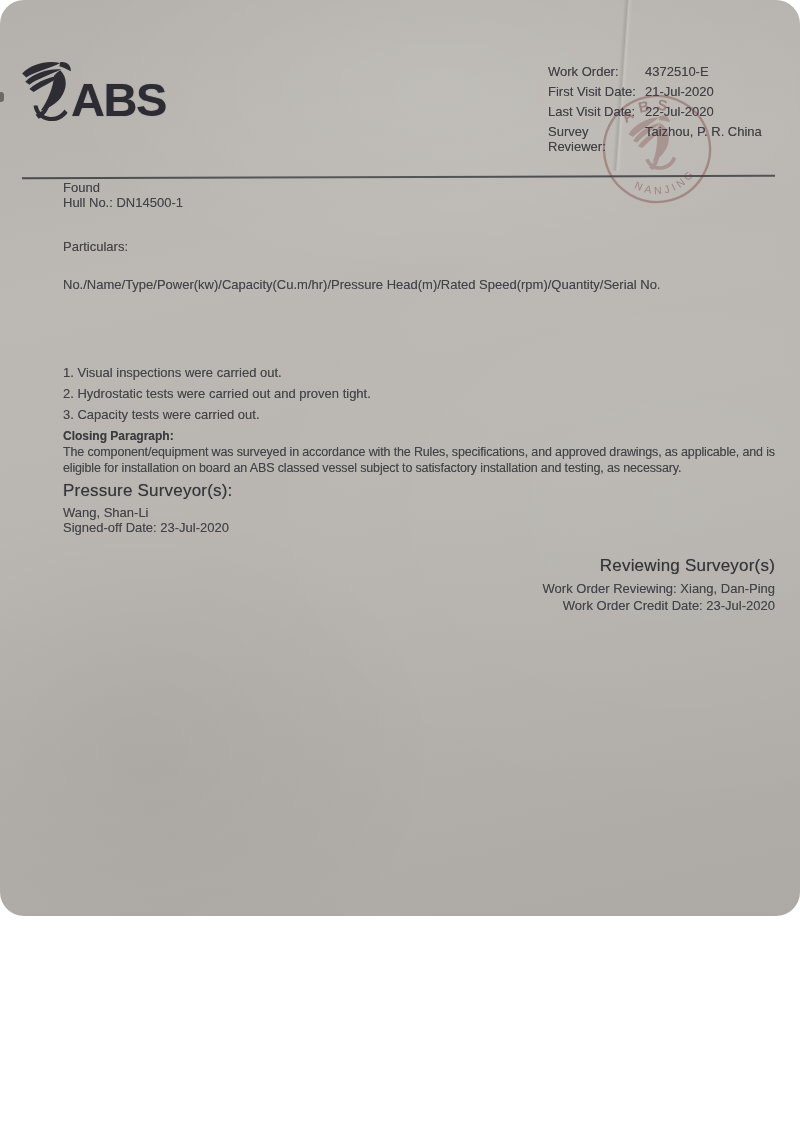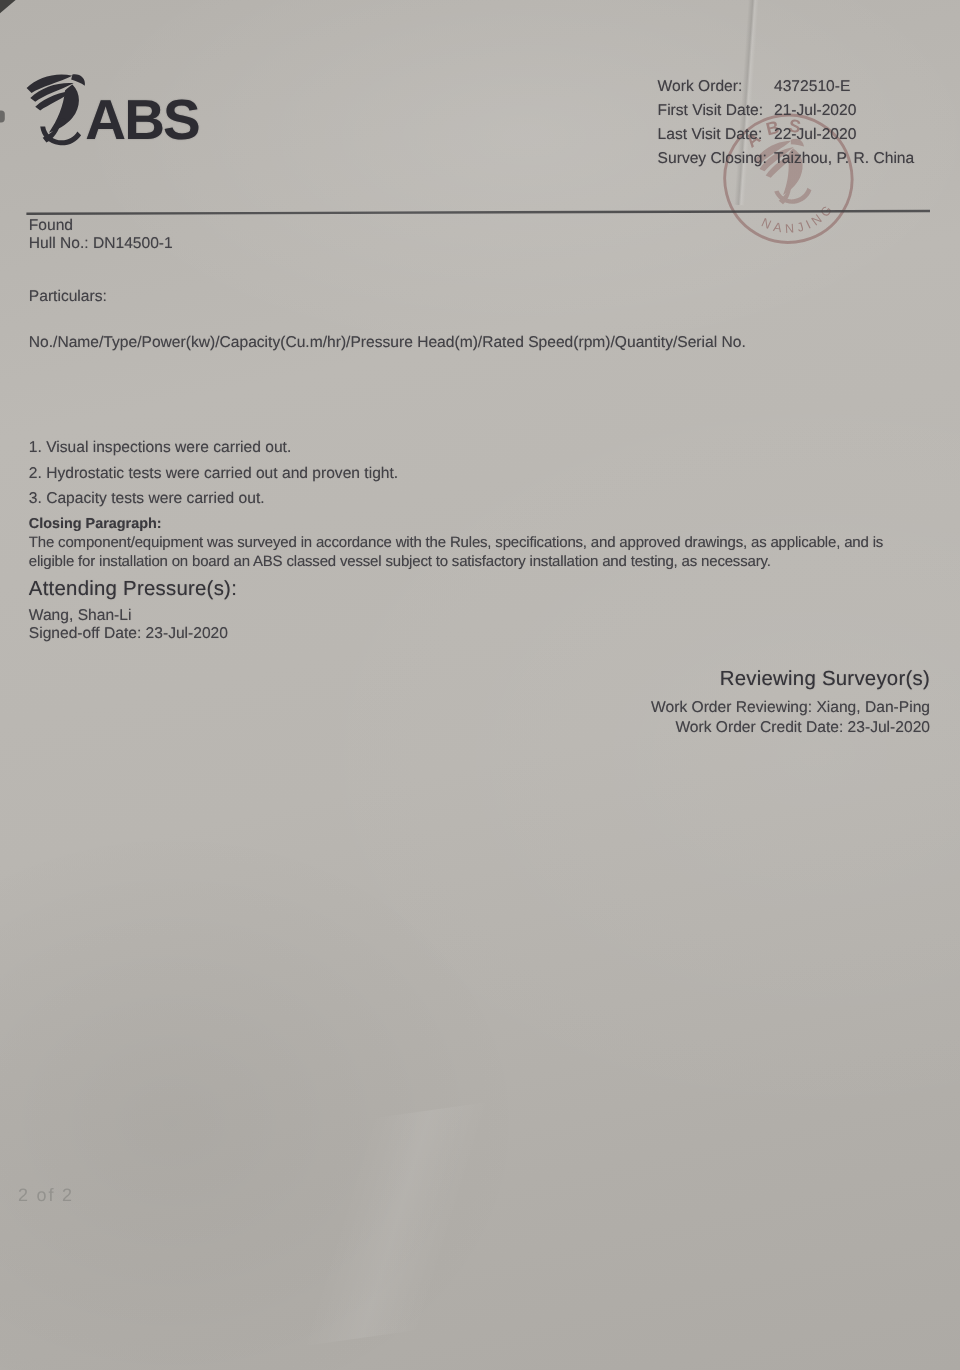--- a/index.html
+++ b/index.html
@@ -3,29 +3,30 @@
 <meta charset="utf-8">
 <style>
   * { margin:0; padding:0; box-sizing:border-box; }
   html,body { width:800px; height:1142px; }
   body{
     font-family:"Liberation Sans", sans-serif;
     color:#3e3d41;
     overflow:hidden;
   }
   .paper{
-    position:relative; width:800px; height:1142px; overflow:hidden;
+    position:relative; width:800px; height:916px; overflow:hidden;
     background:
       radial-gradient(ellipse 620px 300px at 55% 10%, rgba(255,255,255,0.10), transparent 62%),
       radial-gradient(ellipse 500px 420px at 18% 82%, rgba(0,0,0,0.045), transparent 60%),
       radial-gradient(ellipse 700px 500px at 85% 55%, rgba(255,255,255,0.05), transparent 65%),
       linear-gradient(168deg, #b4b1ac 0%, #bcb9b4 28%, #b9b6b1 55%, #b1aea9 82%, #adaaa5 100%);
+    border-radius: 24px;
   }
   .txt{ position:absolute; font-size:13px; line-height:16px; color:#434247;
-        text-shadow:0 0 0.6px rgba(62,61,65,0.45); white-space:nowrap; }
+        text-shadow:0 0 0.6px rgba(62,61,65,0.45); white-space:nowrap;margin-left:39px; }
   .wrap{ white-space:normal; }
 
   
   .corner-dark{ position:absolute; top:0; left:0; width:0; height:0;
     border-top:11px solid #2e2e2c; border-right:13px solid transparent; opacity:.85; }
   .edge-nick{ position:absolute; top:92px; left:0; width:4px; height:10px;
     background:#4a4a48; border-radius:0 3px 3px 0; opacity:.7; }
   .crease-top{ position:absolute; left:616px; top:-4px; width:12px; height:175px;
     background:linear-gradient(90deg, transparent 15%, rgba(0,0,0,0.10) 46%, rgba(255,255,255,0.14) 62%, transparent 88%);
     transform:rotate(4deg); }
@@ -120,40 +121,40 @@
     </svg>
   </div>
 
   <div class="header-info">
     <span class="lbl">Work Order:</span>
     <span class="val">4372510-E</span>
     <span class="lbl">First Visit Date:</span>
     <span class="val">21-Jul-2020</span>
     <span class="lbl">Last Visit Date:</span>
     <span class="val">22-Jul-2020</span>
-    <span class="lbl wrap">Survey Closing:</span>
+    <span class="lbl wrap">Survey Reviewer:</span>
     <span class="val">Taizhou, P. R. China</span>
   </div>
 
   <div class="rule"></div>
 
   <div class="txt" style="top:180px; left:24px;">Found</div>
   <div class="txt" style="top:195px; left:24px;">Hull No.: DN14500-1</div>
 
   <div class="txt" style="top:239px; left:24px;">Particulars:</div>
   <div class="txt" style="top:277px; left:24px;text-align:center;">No./Name/Type/Power(kw)/Capacity(Cu.m/hr)/Pressure Head(m)/Rated Speed(rpm)/Quantity/Serial No.</div>
 
   <div class="txt" style="top:365px; left:24px;">1. Visual inspections were carried out.</div>
   <div class="txt" style="top:386px; left:24px;">2. Hydrostatic tests were carried out and proven tight.</div>
   <div class="txt" style="top:407px; left:24px;">3. Capacity tests were carried out.</div>
 
   <div class="txt bold" style="top:428px; left:24px; font-size:12px; color:#3a393e;">Closing Paragraph:</div>
   <div class="txt wrap" style="top:444px; left:24px; width:748px; font-size:12.5px; letter-spacing:-0.15px; line-height:16px;">The component/equipment was surveyed in accordance with the Rules, specifications, and approved drawings, as applicable, and is eligible for installation on board an ABS classed vessel subject to satisfactory installation and testing, as necessary.</div>
 
-  <div class="txt section-title" style="top:483px; left:24px;">Attending Pressure(s):</div>
+  <div class="txt section-title" style="top:483px; left:24px;">Pressure Surveyor(s):</div>
   <div class="txt" style="top:505px; left:24px;">Wang, Shan-Li</div>
   <div class="txt" style="top:520px; left:24px;">Signed-off Date: 23-Jul-2020</div>
 
   <div class="reviewing">
     <div class="section-title">Reviewing Surveyor(s)</div>
     <div class="line">Work Order Reviewing: Xiang, Dan-Ping</div>
     <div class="line">Work Order Credit Date: 23-Jul-2020</div>
   </div>
 
   <div class="page-num">2 of 2</div>

